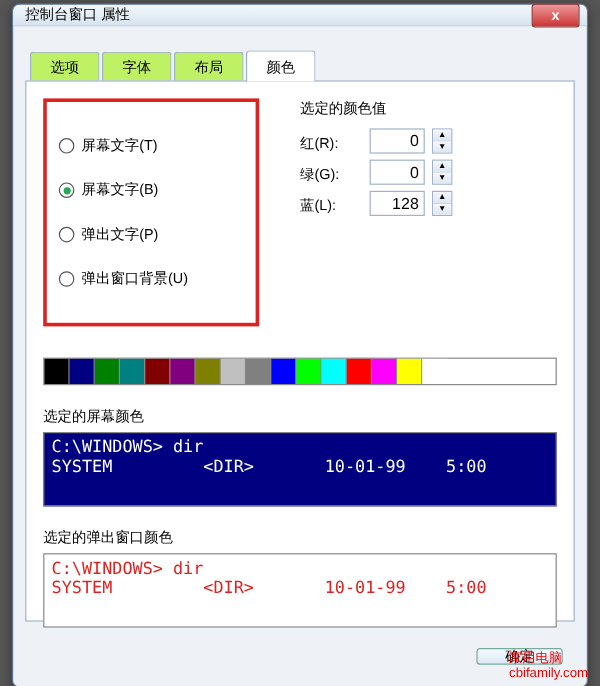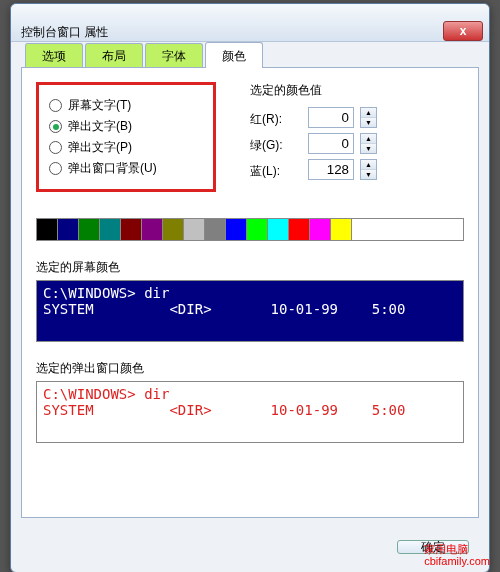--- a/index.html
+++ b/index.html
@@ -18,26 +18,26 @@
     left: 10px;
     top: 3px;
     width: 480px;
     height: 570px;
     background: #eef2f7;
     border: 1px solid #5a7aa0;
     border-radius: 6px;
     box-shadow: 0 2px 10px rgba(0,0,0,0.4);
   }
   .titlebar {
-    height: 38px;
+    height: 18px;
     background: linear-gradient(#f5f8fc,#d7e3f0);
     border-bottom: 1px solid #b7c6da;
     border-radius: 6px 6px 0 0;
     display: flex;
-    align-items: flex-end;
+    align-items: center;
     padding: 0 6px 0 10px;
     color: #000;
   }
   .titlebar .title { flex: 1; }
   .closebtn {
     width: 40px;
     height: 20px;
     background: linear-gradient(#e99,#c33);
     border: 1px solid #933;
     border-radius: 3px;
@@ -82,21 +82,21 @@
     padding: 14px;
   }
   .topsplit { display: flex; gap: 18px; }
   .radiobox {
     border: 3px solid #d22;
     padding: 8px 10px;
     width: 180px;
   }
   .radiorow {
     display: flex; align-items: center;
-    margin: 4px 0;
+    margin: 20px 0;
   }
   .radioglyph {
     width: 13px; height: 13px;
     border: 1px solid #555;
     border-radius: 50%;
     margin-right: 6px;
     display: flex; align-items: center; justify-content: center;
   }
   .radioglyph.sel::after {
     content:"";
@@ -193,35 +193,35 @@
   <div class="titlebar">
     <span class="title">控制台窗口 属性</span>
     <div class="closebtn">
       <span>x</span>
     </div>
   </div>
 
   <div class="client">
     <div class="tabs">
       <div class="tab"><span>选项</span></div>
+      <div class="tab"><span>字体</span></div>
       <div class="tab"><span>布局</span></div>
-      <div class="tab"><span>字体</span></div>
       <div class="tab active"><span>颜色</span></div>
     </div>
 
     <div class="tabpanel">
       <div class="topsplit">
         <div class="radiobox">
           <div class="radiorow">
             <span class="radioglyph"></span>
             <span>屏幕文字(T)</span>
           </div>
           <div class="radiorow">
             <span class="radioglyph sel"></span>
-            <span>弹出文字(B)</span>
+            <span>屏幕文字(B)</span>
           </div>
           <div class="radiorow">
             <span class="radioglyph"></span>
             <span>弹出文字(P)</span>
           </div>
           <div class="radiorow">
             <span class="radioglyph"></span>
             <span>弹出窗口背景(U)</span>
           </div>
         </div>

